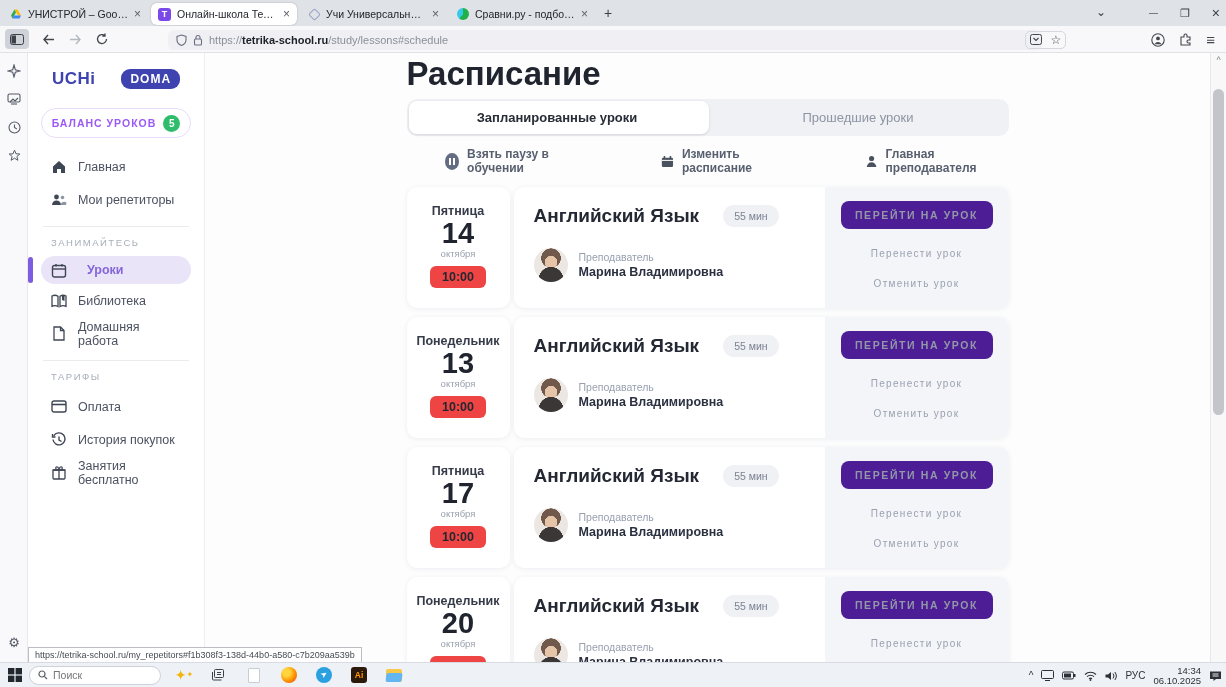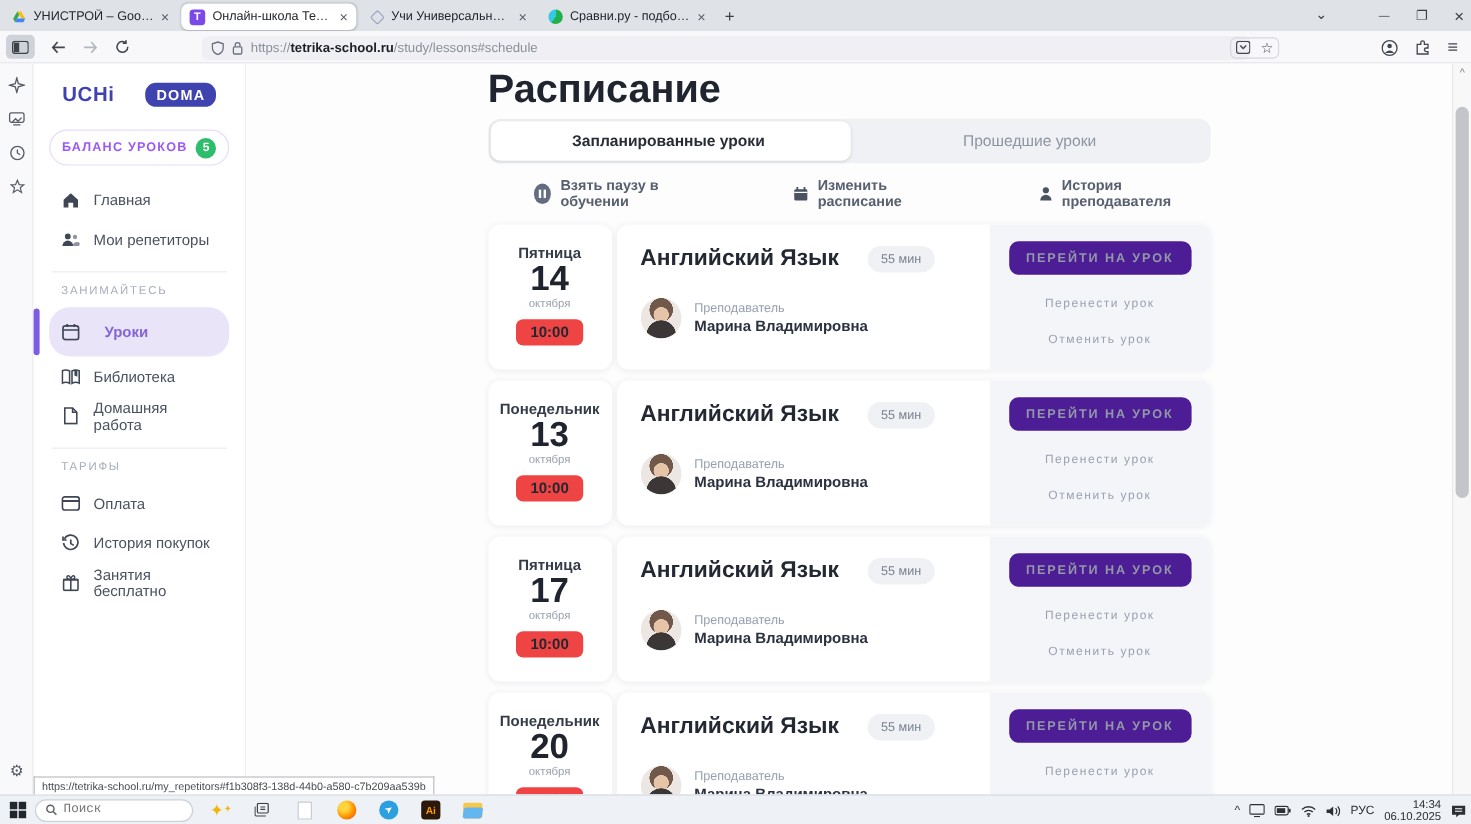--- a/index.html
+++ b/index.html
@@ -45,21 +45,21 @@
   .appside { position:absolute; top:0; left:28px; width:177px; bottom:0; background:#fff; border-right:1px solid #eeeef2; padding:14px 13px 0 13px; }
   .logo { display:flex; justify-content:center; gap:4px; margin-top:2px; }
   .logo .l-uchi { font-size:17px; font-weight:bold; letter-spacing:.5px; color:#3e43b0; }
   .logo .l-doma { font-size:12px; font-weight:bold; letter-spacing:1px; color:#fff; background:#3e43b0; border-radius:9px; padding:2.5px 9px;margin-left:22px; }
   .balance { margin:19px auto 0 auto; width:150px; height:30px; border:1px solid #e7dcfa; border-radius:16px; display:flex; align-items:center; justify-content:center; gap:7px; }
   .balance .b-label { font-size:10.5px; font-weight:bold; letter-spacing:1px; color:#9b59f5; }
   .balance .b-badge { width:17px; height:17px; border-radius:50%; background:#2ebd6b; color:#fff; font-size:10px; font-weight:bold; display:flex; align-items:center; justify-content:center; }
   .side-item { display:flex; align-items:center; gap:11px; height:33px; padding:0 10px; border-radius:17px; color:#4a5160; font-size:12.5px; position:relative; }
   .side-item svg { flex:0 0 16px; color:#3f4654; }
   .side-item.first { margin-top:12px; }
-  .side-item.active { background:#eae4f9; color:#8566d6; font-weight:bold; height:41px;gap:20px; }
+  .side-item.active { background:#eae4f9; color:#8566d6; font-weight:bold; height:28px;gap:20px; }
   .side-item.active::before { content:""; position:absolute; left:-13px; top:1px; bottom:1px; width:5px; border-radius:4px; background:#7c5ce0; }
   .side-div { height:1px; background:#ececf0; margin:10px 2px; }
   .side-sec { font-size:9.5px; letter-spacing:1.5px; color:#a7aeba; margin:6px 10px 8px 10px; }
 
   
   .main { position:absolute; top:0; left:205px; right:16px; bottom:0; background:#fdfdfe; }
   .col { width:602px; margin:0 auto; }
   .page-title { font-size:33px; font-weight:bold; color:#20242e; line-height:42px; }
   .switcher { position:relative; margin-top:4px; height:37px; background:#f0f1f4; border-radius:10px; display:flex; }
   .switcher .sw-pill { position:absolute; left:2px; top:2px; bottom:2px; width:300px; background:#fff; border-radius:8px; box-shadow:0 1px 3px rgba(0,0,0,.12); }
@@ -102,21 +102,21 @@
   .pg-scroll .arrow { display:block; text-align:center; font-size:9px; color:#7a7e86; margin-top:2px; }
   .pg-scroll .thumb { position:absolute; top:36px; left:2px; width:11px; height:326px; border-radius:6px; background:#c3c5ca; }
 
   
   .status-tip { position:absolute; left:28px; bottom:25px; height:15px; background:#fff; border:1px solid #bcbec3; border-bottom:none; display:flex; align-items:center; padding:0 6px; font-size:9px; color:#474b52; z-index:5; }
 
   
   .taskbar { position:absolute; left:0; right:0; bottom:0; height:25px; background:#eef1f6; border-top:1px solid #d8dbe2; display:flex; align-items:center; }
   .tb-start { margin-left:8px; }
   .searchbox { margin-left:7px; width:132px; height:19px; background:#fff; border:1px solid #cdd1d9; border-radius:10px; display:flex; align-items:center; gap:5px; padding:0 8px; }
-  .searchbox input { border:none; outline:none; width:90px; font-family:Liberation Mono, monospace; font-size:10.5px; color:#3a3e45; background:transparent; }
+  .searchbox input { border:none; outline:none; width:90px; font-family:Liberation Sans, sans-serif; font-size:10.5px; color:#3a3e45; background:transparent; }
   .tb-apps { display:flex; align-items:center; gap:17px; margin-left:14px; }
   .tb-app { width:18px; height:18px; display:flex; align-items:center; justify-content:center; position:relative; }
   .spark { color:#f2b40a; font-size:14px; line-height:1; }
   .spark small { font-size:8px; vertical-align:bottom; }
   .doc-ic { width:12px; height:15px; background:#fff; border:1px solid #c9ccd2; border-radius:1px; }
   .ffx { width:16px; height:16px; border-radius:50%; background:radial-gradient(circle at 35% 35%, #ffd43d 0 25%, #ff9500 55%, #e8420c 100%); }
   .tg { width:16px; height:16px; border-radius:50%; background:#2ba0e0; display:flex; align-items:center; justify-content:center; }
   .tg span { color:#fff; font-size:8px; transform:rotate(-35deg); line-height:1; }
   .ai-ic { width:16px; height:16px; background:#2b1a0c; border-radius:3px; color:#ff9a00; font-size:8.5px; font-weight:bold; display:flex; align-items:center; justify-content:center; }
   .expl { position:relative; width:16px; height:13px; }
@@ -370,21 +370,21 @@
                 <path d="M4 1 V4 M11 1 V4" stroke="#4a515f" stroke-width="1.8"></path>
                 <path d="M1 6.2 H14" stroke="#fff" stroke-width="1.2"></path>
               </svg>
             <span>Изменить расписание</span>
           </div>
           <div class="act">
             <svg width="13" height="15" viewBox="0 0 13 15">
                 <circle cx="6.5" cy="4" r="3" fill="#4a515f"></circle>
                 <path d="M1 14 a5.5 5.5 0 0 1 11 0 Z" fill="#4a515f"></path>
               </svg>
-            <span>История преподавателя</span>
+            <span>Главная преподавателя</span>
           </div>
         </div>
 
         <div class="lessons">
 
           <div class="lesson-row">
             <div class="date-card">
               <span class="d-weekday">Пятница</span>
               <span class="d-day">14</span>
               <span class="d-month">октября</span>

